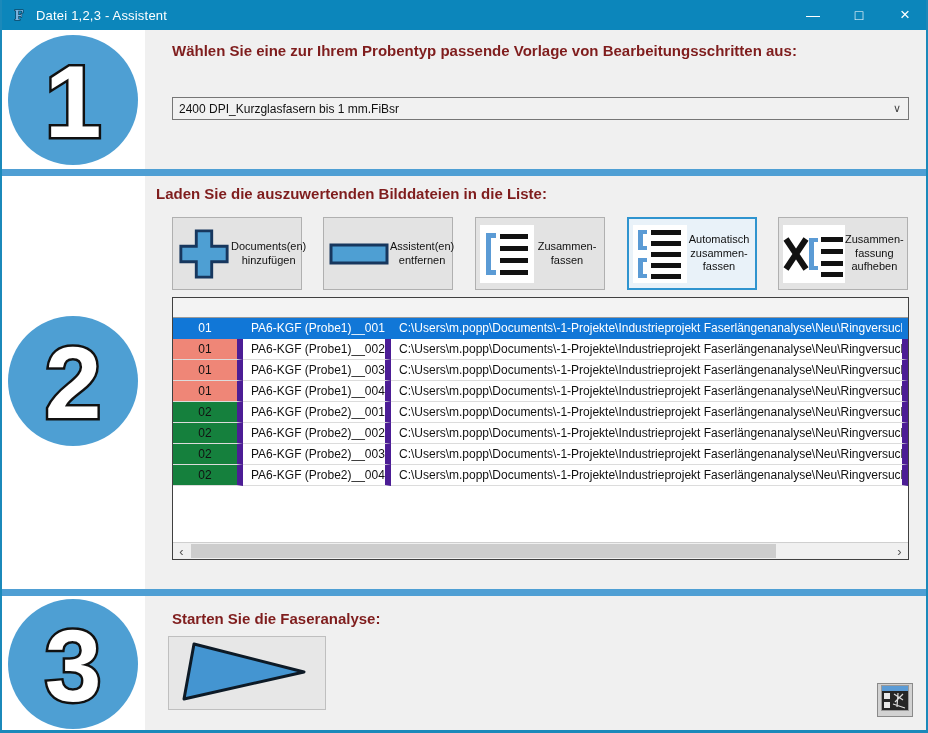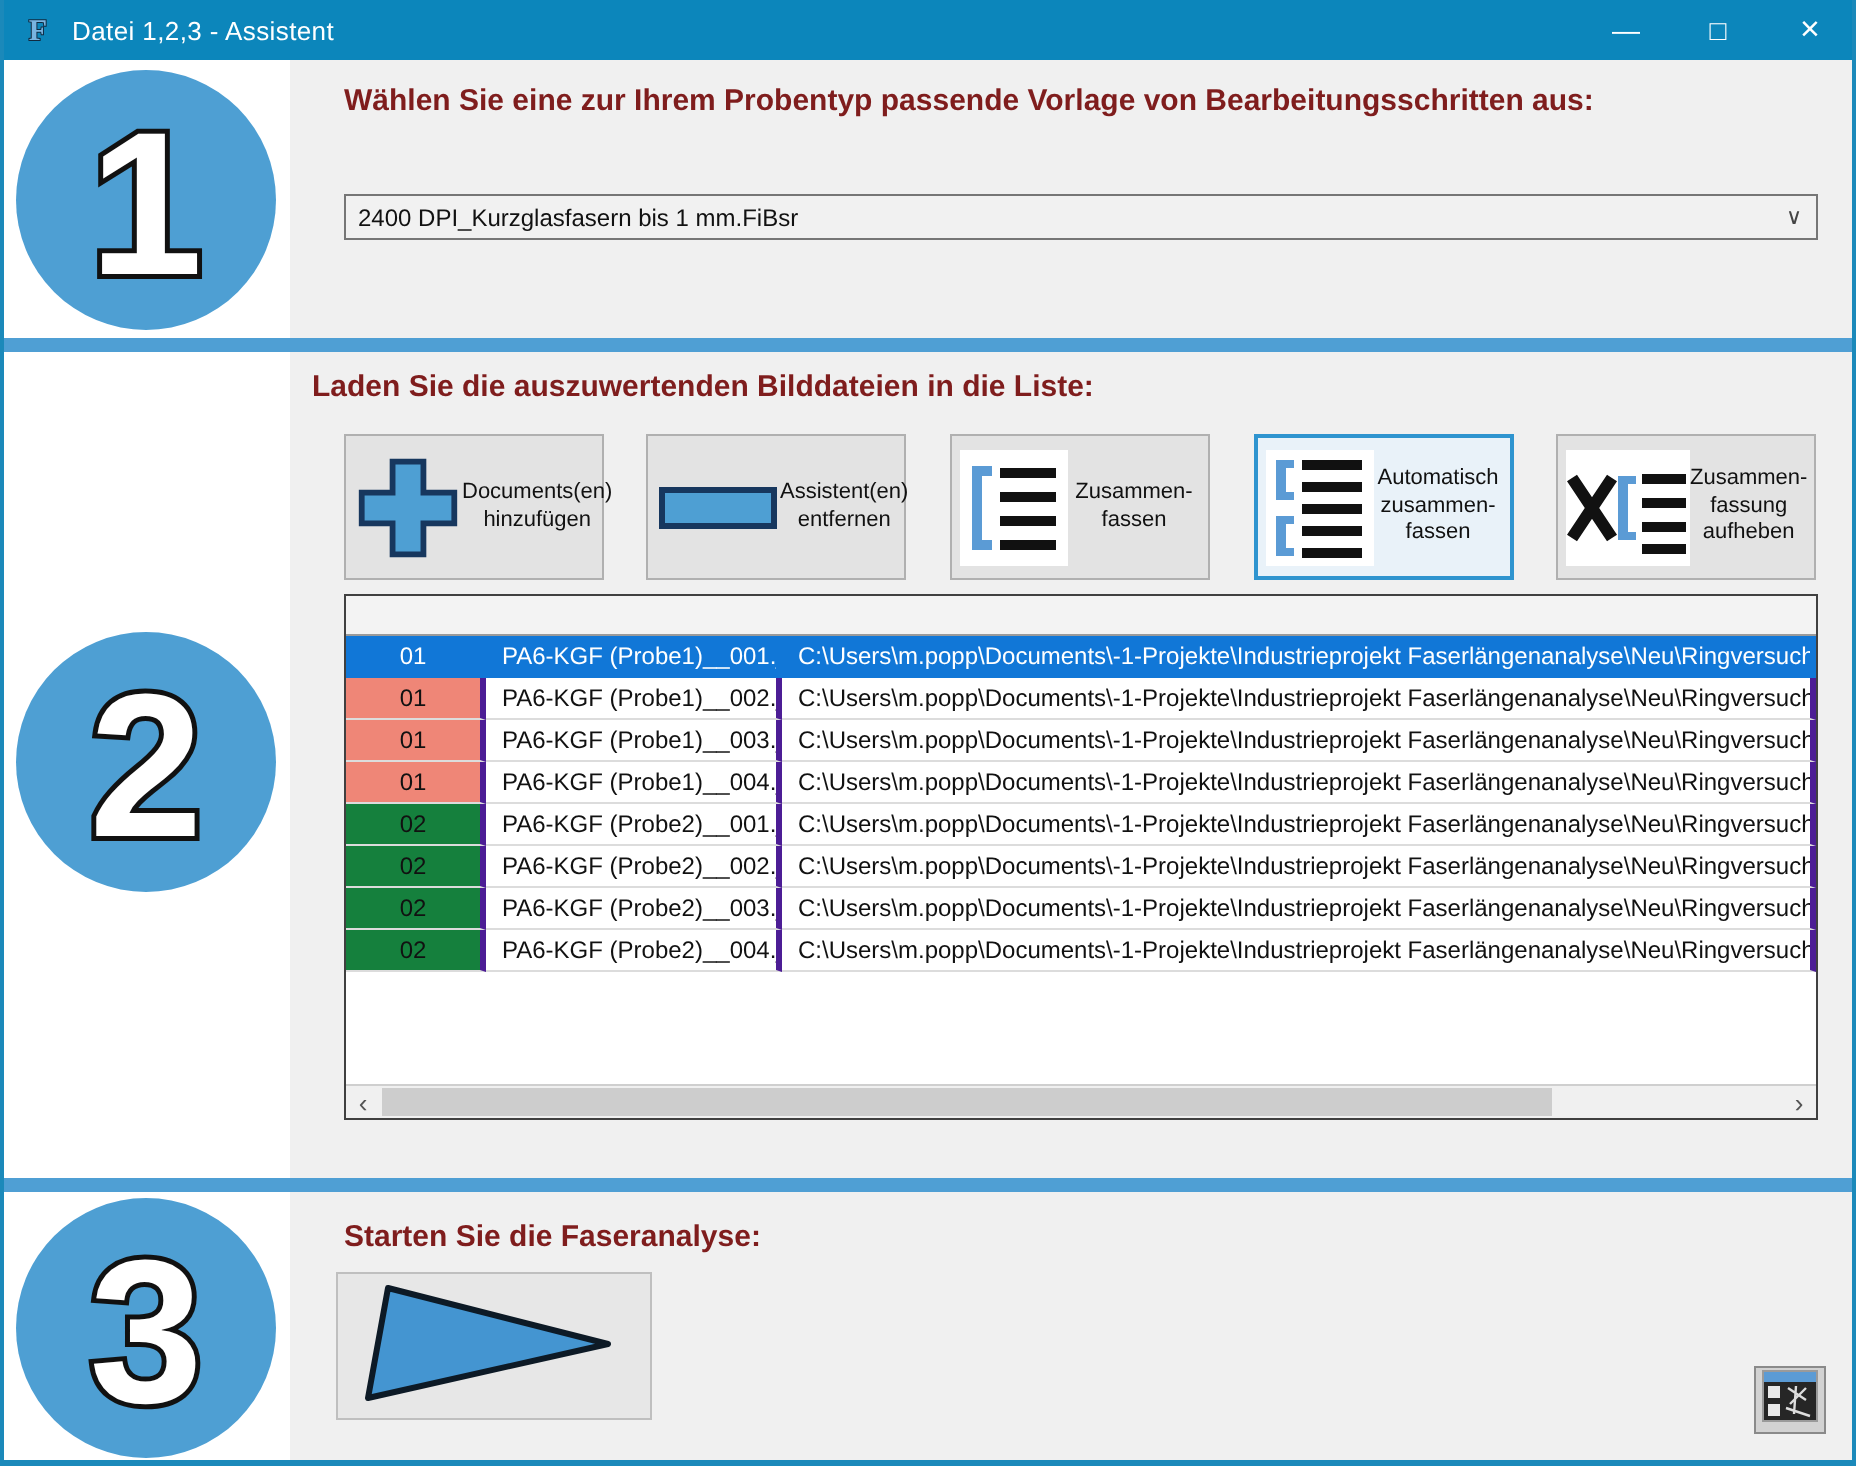--- a/index.html
+++ b/index.html
@@ -47,21 +47,21 @@
   .toolbtn .ic { flex:none; display:flex; align-items:center; justify-content:center; }
   .toolbtn .lbl { flex:1; font-size:11px; color:#111; text-align:center; white-space:pre-line; line-height:1.25; }
   .icpane { background:#fff; }
 
   
   .ftable { position:absolute; left:172px; top:297px; width:737px; height:263px; background:#fff; border:1px solid #404040; z-index:6; display:flex; flex-direction:column; }
   .thead { display:flex; height:20px; background:#f3f3f3; border-bottom:1px solid #9a9a9a; font-size:12px; color:#222; }
   .thead .hc { padding-left:9px; line-height:20px; border-right:5px solid #0f766e; white-space:nowrap; overflow:hidden;margin-top:32px; }
   .col-g { width:70px; flex:none; } .col-d { width:148px; flex:none; } .col-p { flex:1; min-width:0; }
   .trow { display:flex; height:21px; font-size:12px; color:#111; }
-  .trow .cell { line-height:20px; border-right:3px solid #4c1d95; border-bottom:1px solid #dcdcdc; white-space:nowrap; overflow:hidden; background:#fff; }
+  .trow .cell { line-height:20px; border-right:6px solid #4c1d95; border-bottom:1px solid #dcdcdc; white-space:nowrap; overflow:hidden; background:#fff; }
   .trow .col-g { text-align:center; }
   .trow .col-d, .trow .col-p { padding-left:8px; }
   .trow.g1 .col-g { background:#ef8677; }
   .trow.g2 .col-g { background:#15803d; }
   .trow.selected .cell { background:#1177d7; color:#fff; border-right-color:#1177d7; border-bottom-color:#1177d7; }
   .tfill { flex:1; background:#fff; }
   .hscroll { height:17px; background:#f0f0f0; border-top:1px solid #cfcfcf; position:relative; display:flex; }
   .sarrow { width:17px; height:16px; display:flex; align-items:center; justify-content:center; font-size:13px; color:#555; }
   .sarrow.right { position:absolute; right:0; top:0; }
   .sthumb { position:absolute; left:18px; right:132px; top:1px; bottom:1px; background:#cdcdcd; }

